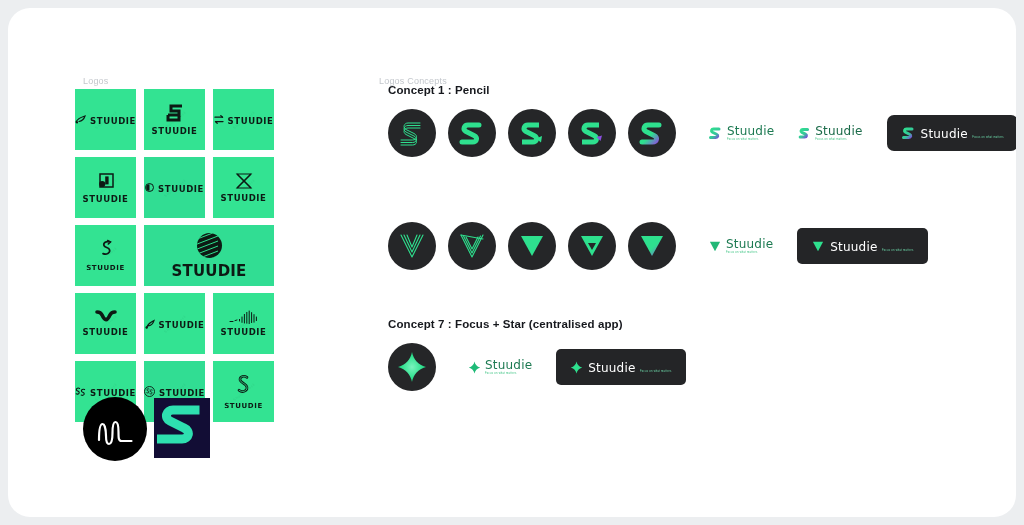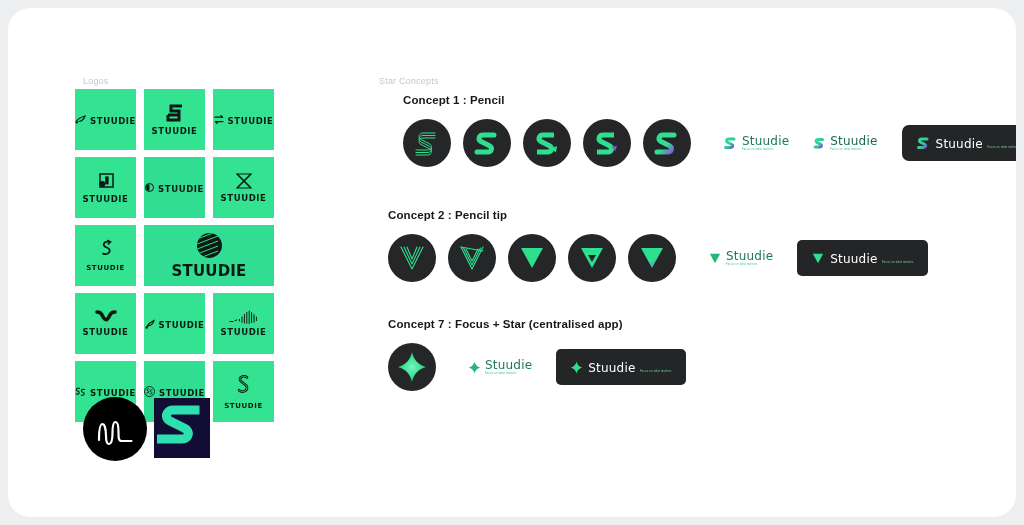--- a/index.html
+++ b/index.html
@@ -304,38 +304,38 @@
   </div>
 
   <div class="logo-square-sq">
     <span class="mark">
       <svg width="50" height="52" viewBox="0 0 50 52">
         <path d="M38 8 16 8c-7 0-9 8-3 11l14 7c7 3 5 11-2 11H4" fill="none" stroke="#2ee0b0" stroke-width="9" stroke-linecap="square" stroke-linejoin="round"></path>
       </svg>
     </span>
   </div>
 
-  <div class="sec-label" style="left:371px;top:68px;">Star Concepts</div>
+  <div class="sec-label" style="left:371px;top:68px;">Logos Concepts</div>
 
   <svg width="0" height="0" style="position:absolute" aria-hidden="true">
     <defs>
       <linearGradient id="gGP" x1="0" y1="0" x2="1" y2="1">
         <stop offset="0%" stop-color="#2ee08e"></stop>
           <stop offset="55%" stop-color="#2ee08e"></stop>
           <stop offset="100%" stop-color="#8b4fe0"></stop>
       </linearGradient>
       <linearGradient id="gGP2" x1="0" y1="0" x2="1" y2="1">
         <stop offset="0%" stop-color="#2ee08e"></stop>
           <stop offset="60%" stop-color="#35c79a"></stop>
           <stop offset="100%" stop-color="#7d49dd"></stop>
       </linearGradient>
     </defs>
   </svg>
 
-  <div class="concept" style="top:86px;margin-left:15px;">
+  <div class="concept" style="top:76px;">
     <div class="concept-title">Concept 1 : Pencil</div>
     <div class="badge-row">
 
       <div class="circle-badge">
         <svg width="30" height="32" viewBox="0 0 30 32">
           <g fill="none" stroke="#2ee08e" stroke-width="1" stroke-linecap="round">
             <path d="M23 6 11 6c-4 0-5.5 4.5-2 6.5l8 4c4 2 3 6.5-1.5 6.5H4"></path>
             <path d="M23 8.5 11 8.5c-4 0-5.5 4.5-2 6.5l8 4c4 2 3 6.5-1.5 6.5H4"></path>
             <path d="M23 11 11 11c-4 0-5.5 4.5-2 6.5l8 4c4 2 3 6.5-1.5 6.5H4"></path>
           </g>
@@ -403,21 +403,20 @@
           <span class="lk-name onblack">Stuudie</span>
           <span class="lk-tag onblack">Focus on what matters</span>
         </span>
       </div>
       <div class="spacer-sm"></div>
 
     </div>
   </div>
 
   <div class="concept" style="top:201px;">
-    <div class="concept-title">Concept 2 : Pencil tip</div>
     <div class="badge-row">
 
       <div class="circle-badge">
         <svg width="30" height="28" viewBox="0 0 30 28">
           <g fill="none" stroke="#2ee08e" stroke-width="1.1" stroke-linejoin="round" stroke-linecap="round">
             <path d="M4 3 15 25 26 3"></path>
               <path d="M7 3 15 20 23 3"></path>
               <path d="M10 3 15 15 20 3"></path>
           </g>
         </svg>

